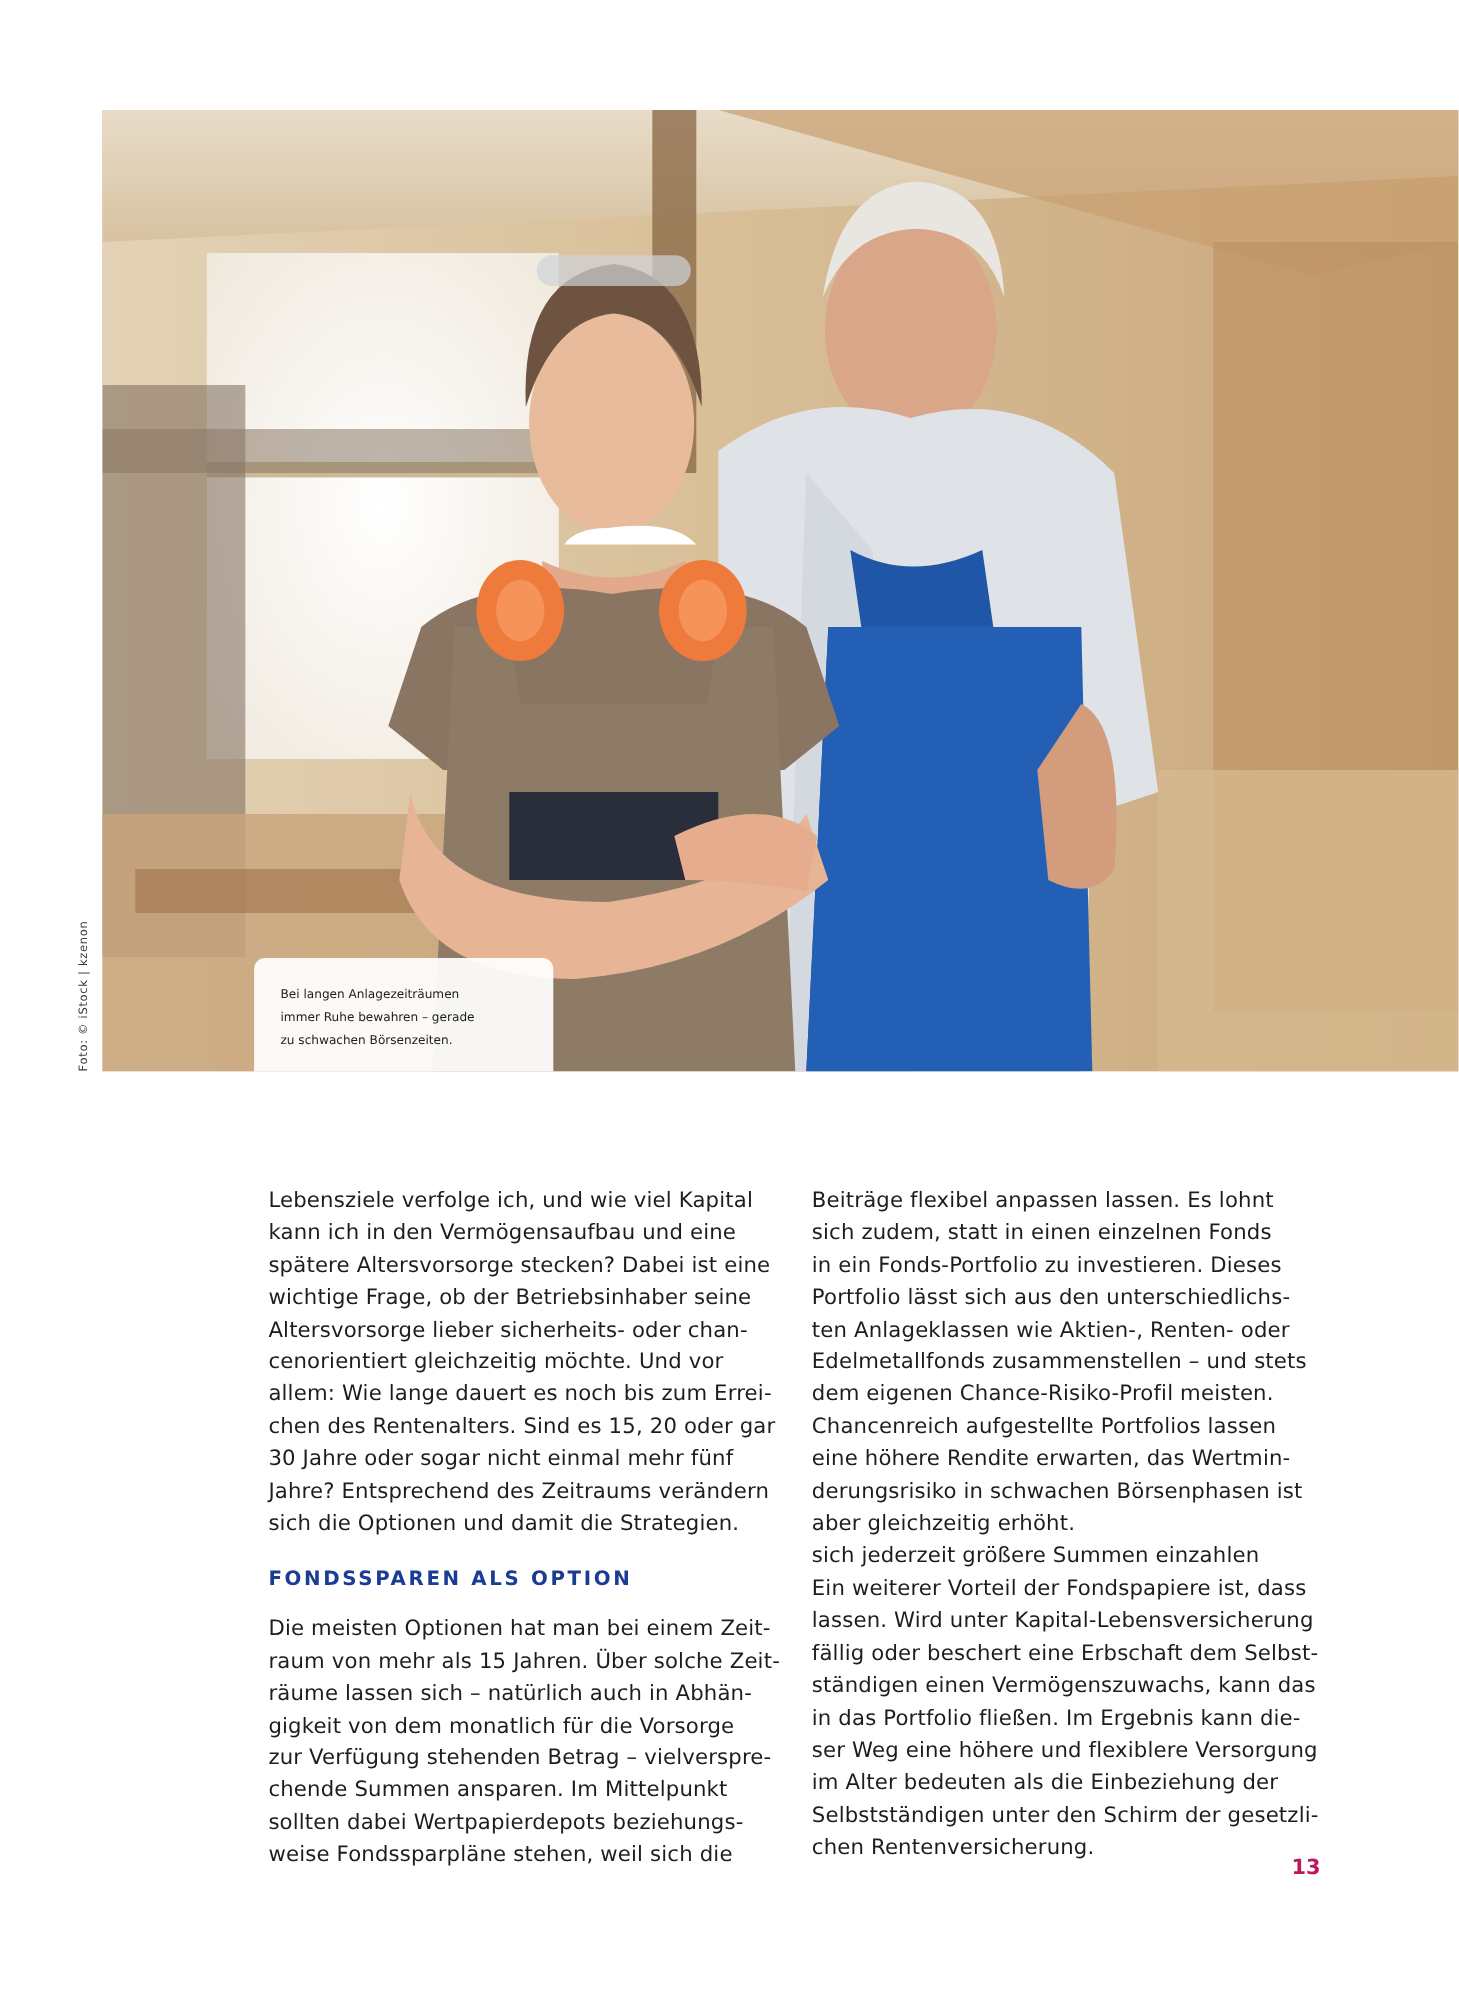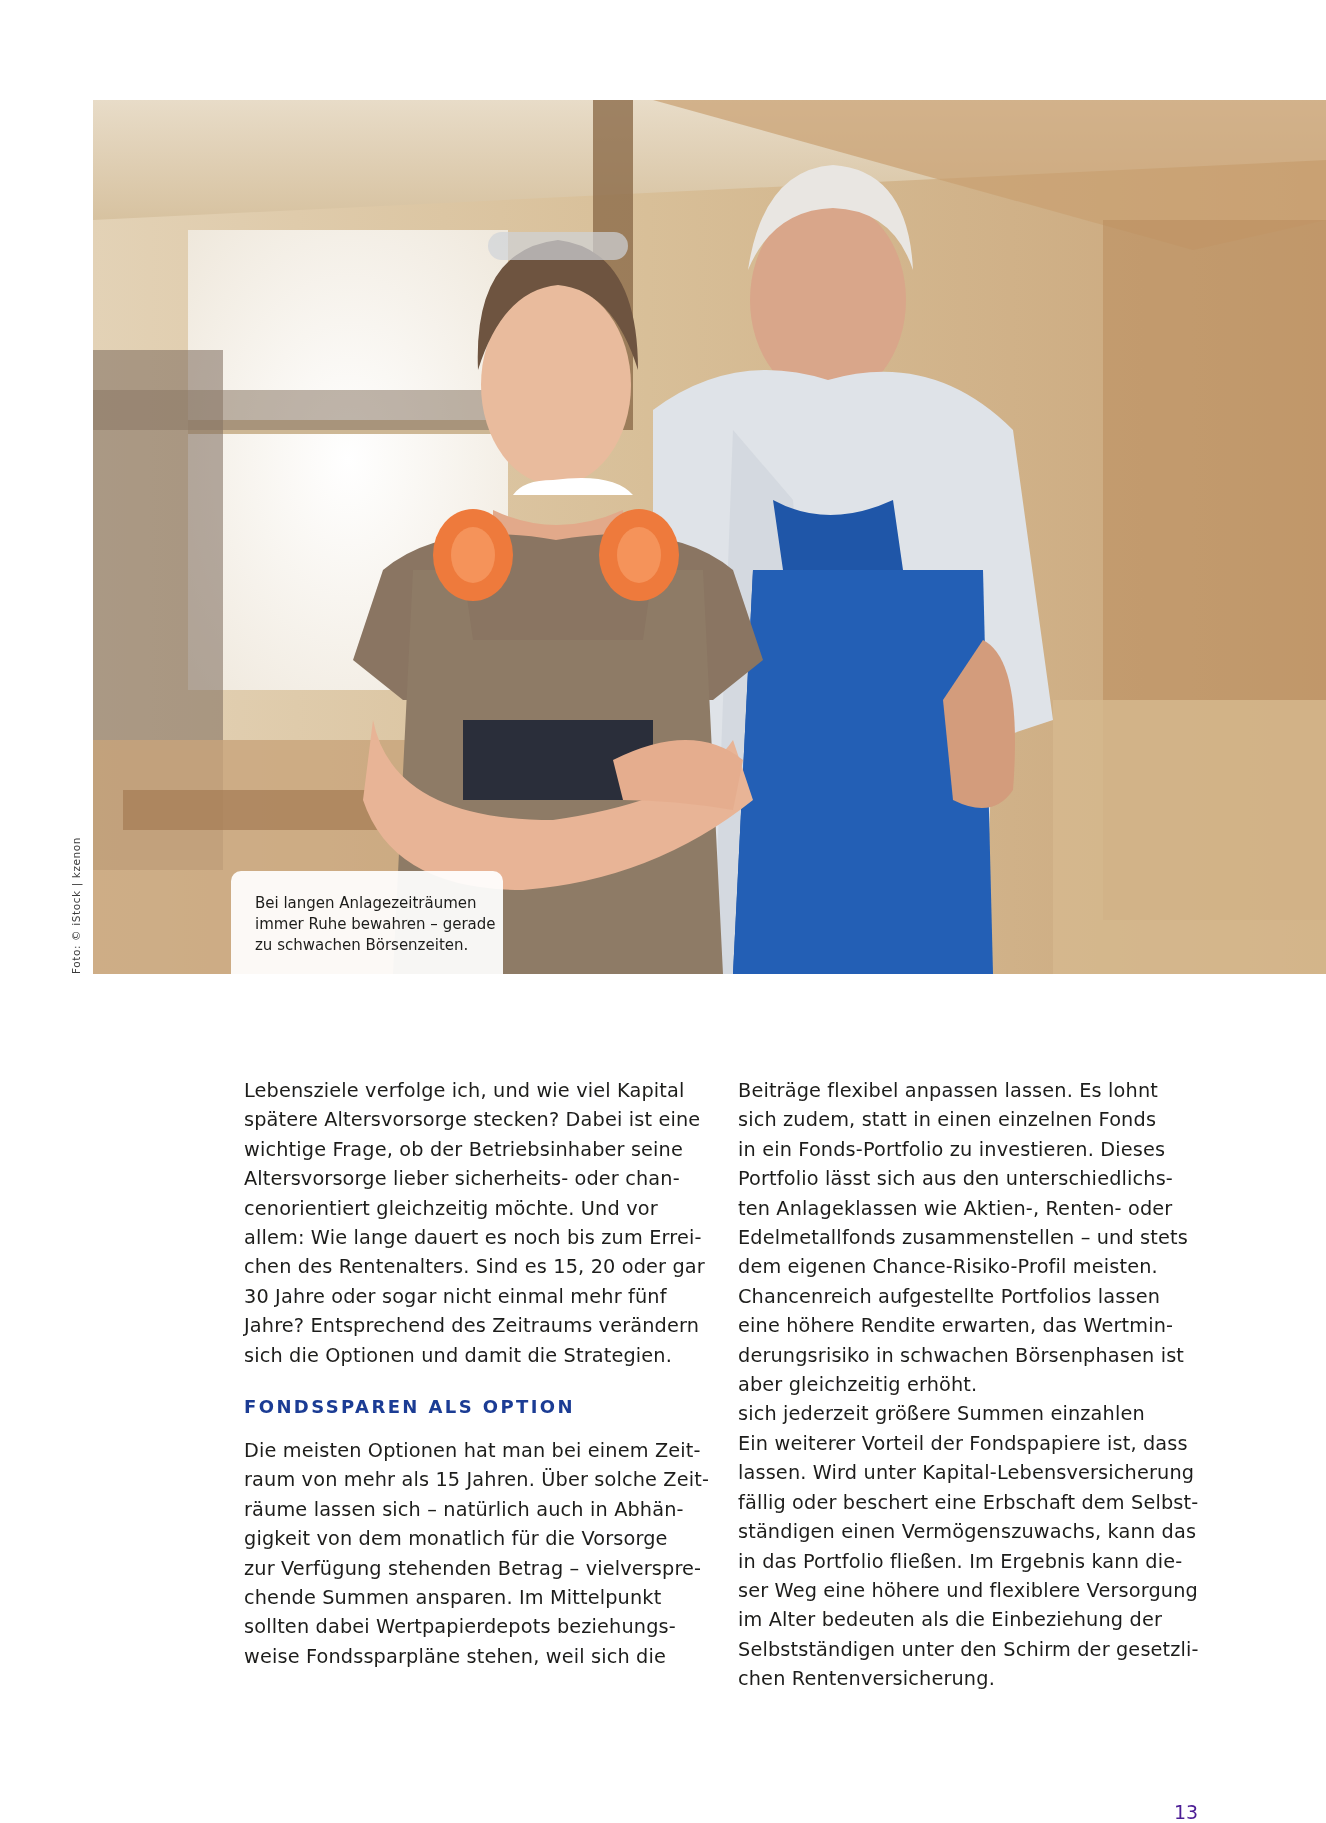--- a/index.html
+++ b/index.html
@@ -10,30 +10,30 @@
              overflow: hidden; background: #d9c3a3; }
     .photo svg { position: absolute; left: 0; top: 0; width: 100%; height: 100%; }
 
     .photo-credit { position: absolute; left: 70px; top: 974px; transform-origin: left top;
                     transform: rotate(-90deg); font-size: 10.5px; letter-spacing: 0.6px;
                     color: #3a3a3a; white-space: nowrap; }
 
     .caption-box { position: absolute; left: 231px; top: 871px; width: 272px; height: 103px;
                    background: rgba(255,255,255,0.93); border-radius: 10px 10px 0 0; box-sizing: border-box;
                    padding: 22px 20px 0 24px; }
-    .caption-line { display: block; font-size: 15px; line-height: 21px; color: #1d1d1b; white-space: nowrap; }
+    .caption-line { display: block; font-size: 11px; line-height: 21px; color: #1d1d1b; white-space: nowrap; }
 
     .col { position: absolute; top: 1076px; width: 470px; }
     .col-left { left: 244px; }
     .col-right { left: 738px; }
     .line { display: block; font-size: 19.3px; line-height: 29.4px; white-space: nowrap; letter-spacing: 0.15px; }
     .heading { display: block; font-size: 18px; font-weight: bold; letter-spacing: 2.4px;
                color: #1b3c94; margin-top: 22px; line-height: 29px; }
 
-    .page-number { position: absolute; left: 1174px; top: 1801px; font-size: 19px; font-weight: normal; color: #4c1d95; }
+    .page-number { position: absolute; left: 1174px; top: 1687px; font-size: 19px; font-weight: bold; color: #be185d; }
   </style>
 </head>
 <body>
 
 <div class="photo">
   <svg viewBox="0 0 1233 874" preserveAspectRatio="none">
     <defs>
       <linearGradient id="bg" x1="0" y1="0" x2="1" y2="0">
         <stop offset="0" stop-color="#e3d2b6"></stop>
         <stop offset="0.45" stop-color="#d8bf98"></stop>
@@ -99,20 +99,21 @@
 
 <div class="caption-box">
   <span class="caption-line">Bei langen Anlagezeiträumen</span>
   <span class="caption-line">immer Ruhe bewahren – gerade</span>
   <span class="caption-line">zu schwachen Börsenzeiten.</span>
 </div>
 
 <div class="col col-left">
   <div>
     <span class="line">Lebensziele verfolge ich, und wie viel Kapital</span>
+    <span class="line">kann ich in den Vermögensaufbau und eine</span>
     <span class="line">spätere Altersvorsorge stecken? Dabei ist eine</span>
     <span class="line">wichtige Frage, ob der Betriebsinhaber seine</span>
     <span class="line">Altersvorsorge lieber sicherheits- oder chan-</span>
     <span class="line">cenorientiert gleichzeitig möchte. Und vor</span>
     <span class="line">allem: Wie lange dauert es noch bis zum Errei-</span>
     <span class="line">chen des Rentenalters. Sind es 15, 20 oder gar</span>
     <span class="line">30 Jahre oder sogar nicht einmal mehr fünf</span>
     <span class="line">Jahre? Entsprechend des Zeitraums verändern</span>
     <span class="line">sich die Optionen und damit die Strategien.</span>
   </div>

